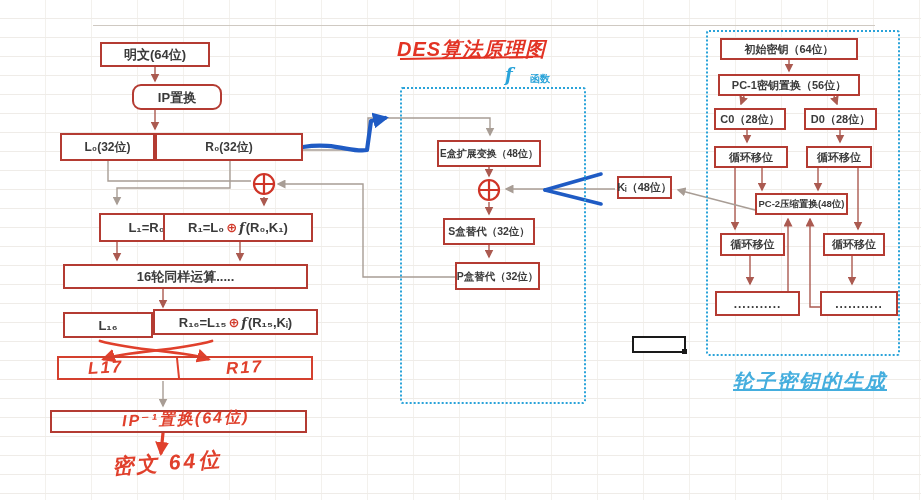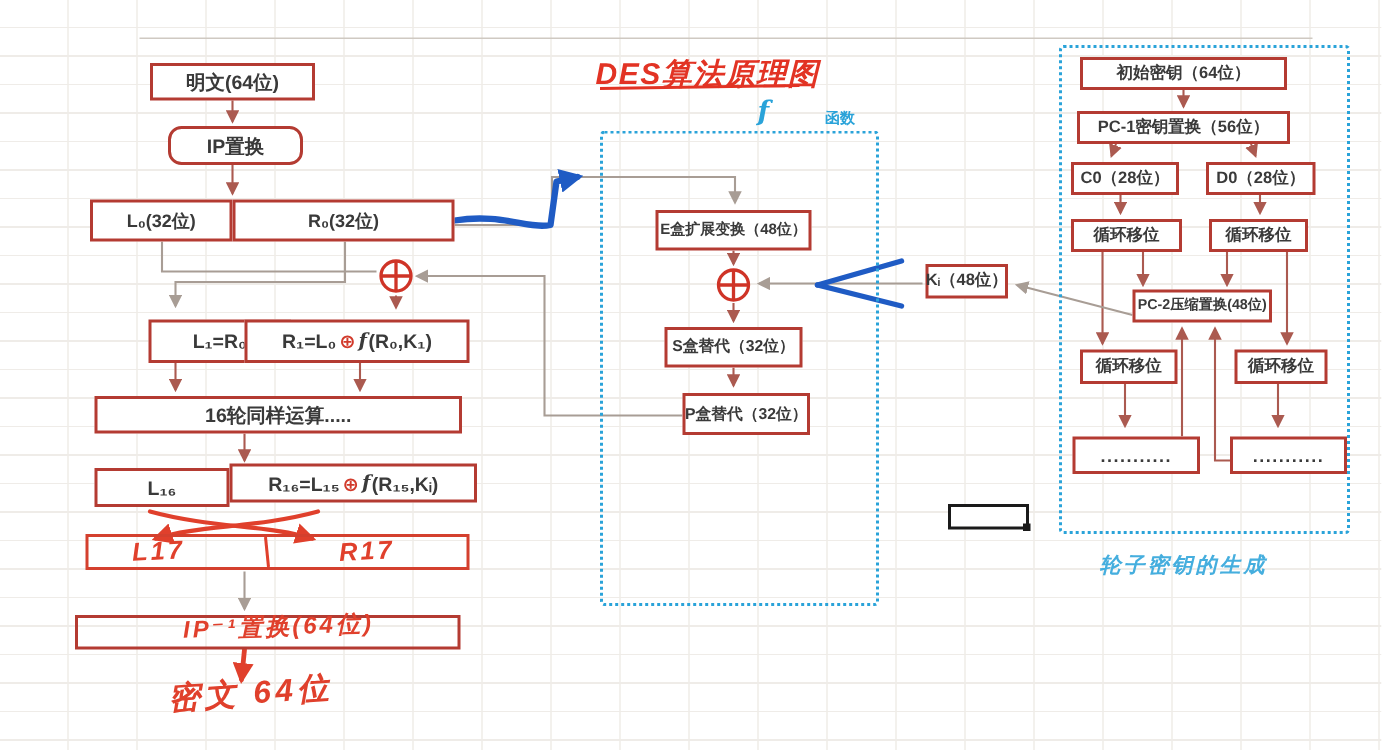--- a/index.html
+++ b/index.html
@@ -11,39 +11,39 @@
     font-family:"Liberation Sans","DejaVu Sans",sans-serif;
   }
   .box{
     position:absolute;border:2px solid #b43b32;background:#ffffff;
     display:flex;align-items:center;justify-content:center;
     font-weight:700;color:#3a3a3a;font-size:13px;white-space:nowrap;
     box-sizing:border-box;line-height:1;
   }
   .small{font-size:10.5px;}
   .key{font-size:11px;}
-  .rounded{border-radius:9px;}
+  .rounded{border-radius:9px;margin-left:20px;}
   .dotted{
     position:absolute;border:2px dotted #2aa3d9;background:transparent;
     border-radius:3px;box-sizing:border-box;
   }
   .op{color:#d23b2c;margin:0 2px;}
   .fit{font-style:italic;font-family:"DejaVu Serif",serif;margin-right:1px;}
   .hw{
     position:absolute;color:#e0402c;font-style:italic;font-weight:700;
     white-space:nowrap;line-height:1;
   }
   .title{
     position:absolute;color:#e23324;font-weight:700;font-style:italic;
     font-size:20px;letter-spacing:1px;white-space:nowrap;
   }
   .flabel{position:absolute;color:#2aa3d9;font-weight:700;white-space:nowrap;}
   .caption{
     position:absolute;color:#45aede;font-weight:700;font-style:italic;
-    font-size:14px;letter-spacing:2px;white-space:nowrap;
+    font-size:20px;letter-spacing:2px;white-space:nowrap;text-decoration:underline;
   }
   .cellsel{
     position:absolute;border:2px solid #1a1a1a;background:#ffffff;box-sizing:border-box;
   }
   .cellsel::after{
     content:"";position:absolute;right:-3px;bottom:-3px;width:5px;height:5px;background:#1a1a1a;
   }
   .topline{position:absolute;left:93px;top:25px;width:782px;height:1px;background:#cfc9c2;}
   .dots{letter-spacing:1px;font-size:12px;}
   svg{position:absolute;left:0;top:0;}
@@ -128,21 +128,21 @@
       <path d="M254,184 H274 M264,174 V194" fill="none"></path>
     </g>
     <g stroke="#cf3427" stroke-width="2.2" fill="#ffffff">
       <circle cx="489" cy="190" r="10"></circle>
       <path d="M479,190 H499 M489,180 V200" fill="none"></path>
     </g>
   </svg>
 
   <div class="title" style="left:397px;top:36px;">DES算法原理图</div>
   <div class="flabel" style="left:505px;top:64px;font-size:18px;font-style:italic;font-family:'DejaVu Serif',serif;">f</div>
-  <div class="flabel" style="left:550px;top:72px;font-size:10px;">函数</div>
+  <div class="flabel" style="left:530px;top:72px;font-size:10px;">函数</div>
   <div class="caption" style="left:733px;top:368px;">轮子密钥的生成</div>
 
   <div class="dotted" style="left:400px;top:87px;width:186px;height:317px;"></div>
   <div class="dotted" style="left:706px;top:30px;width:194px;height:326px;"></div>
 
   <div class="box" style="left:100px;top:42px;width:110px;height:25px;">
       <span>明文(64位)</span>
     </div>
   <div class="box rounded" style="left:112px;top:84px;width:90px;height:26px;">
       <span>IP置换</span>

